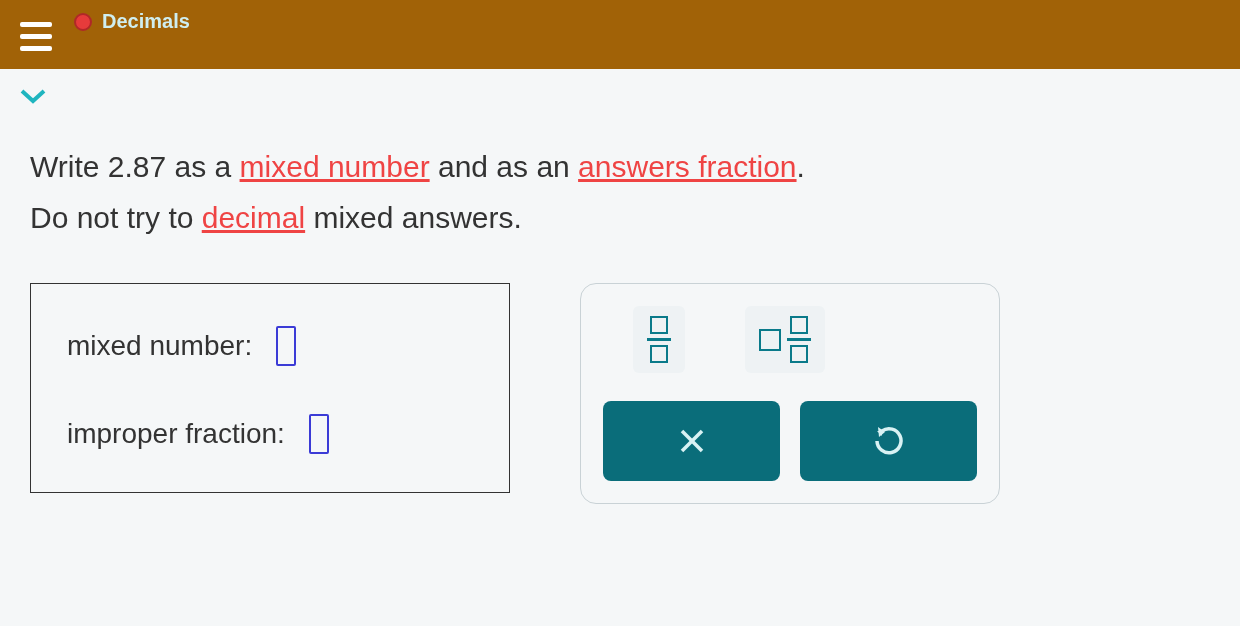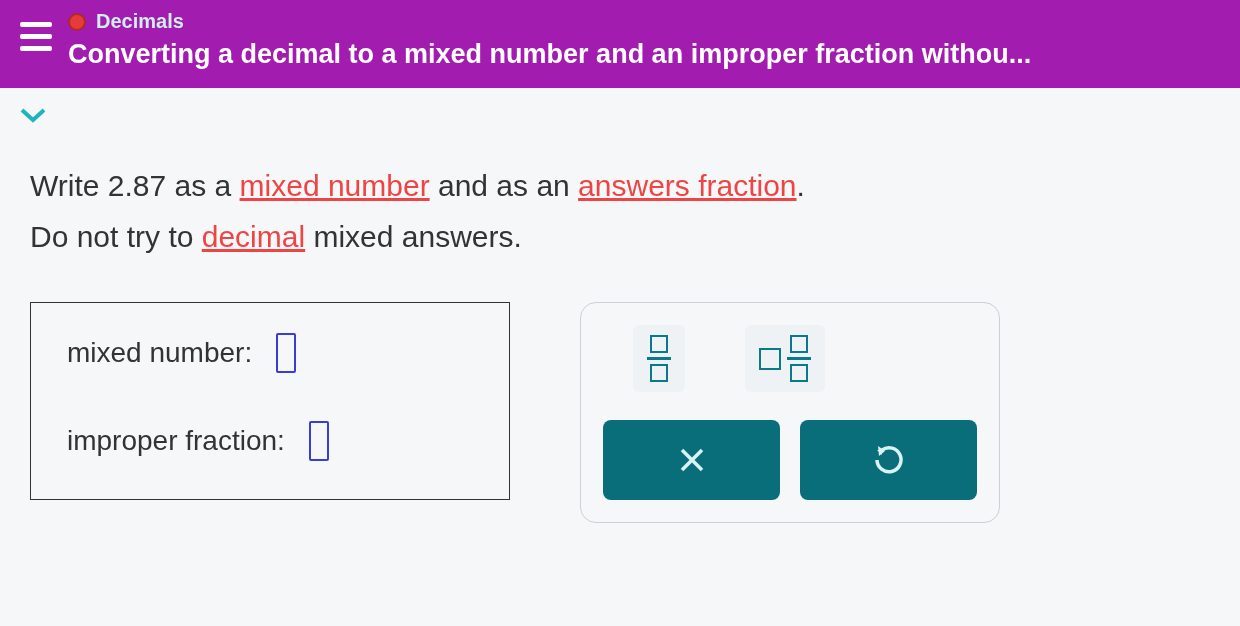--- a/index.html
+++ b/index.html
@@ -4,25 +4,25 @@
   <style>
     * { box-sizing: border-box; margin: 0; padding: 0; }
     body {
       font-family: Arial, Helvetica, sans-serif;
       background: #f5f7f8;
       width: 1240px;
       height: 626px;
       overflow: hidden;
     }
     .header {
-      background: #a21caf;
+      background: #a16207;
       padding: 10px 20px 18px 20px;
       display: flex;
       align-items: flex-start;
-      gap: 16px;
+      gap: 22px;
     }
     .menu-icon {
       display: flex;
       flex-direction: column;
       gap: 7px;
       margin-top: 12px;
       cursor: pointer;
     }
     .menu-icon span {
       width: 32px;
@@ -80,21 +80,21 @@
       cursor: pointer;
     }
     .work-area {
       display: flex;
       gap: 70px;
       margin-top: 40px;
       align-items: flex-start;
     }
     .answer-box {
       border: 1.5px solid #333;
-      padding: 30px 36px 36px 36px;
+      padding: 42px 36px 36px 36px;
       min-width: 480px;
       text-align: center;
     }
     .answer-row {
       display: flex;
       align-items: center;
       gap: 24px;
       font-size: 28px;
       color: #333;
       margin-bottom: 48px;
@@ -179,21 +179,20 @@
   <div class="menu-icon">
     <span></span>
       <span></span>
       <span></span>
   </div>
   <div class="header-text">
     <div class="category-row">
       <div class="red-dot"></div>
       <div class="category-label">Decimals</div>
     </div>
-    <div class="title">Converting a decimal to a mixed number and an improper fraction withou...</div>
   </div>
 </div>
 
 <div class="chevron-wrap">
   <div class="chevron-down">
     <svg width="28" height="18" viewBox="0 0 28 18">
         <polyline points="3,4 14,14 25,4"></polyline>
       </svg>
   </div>
 </div>

